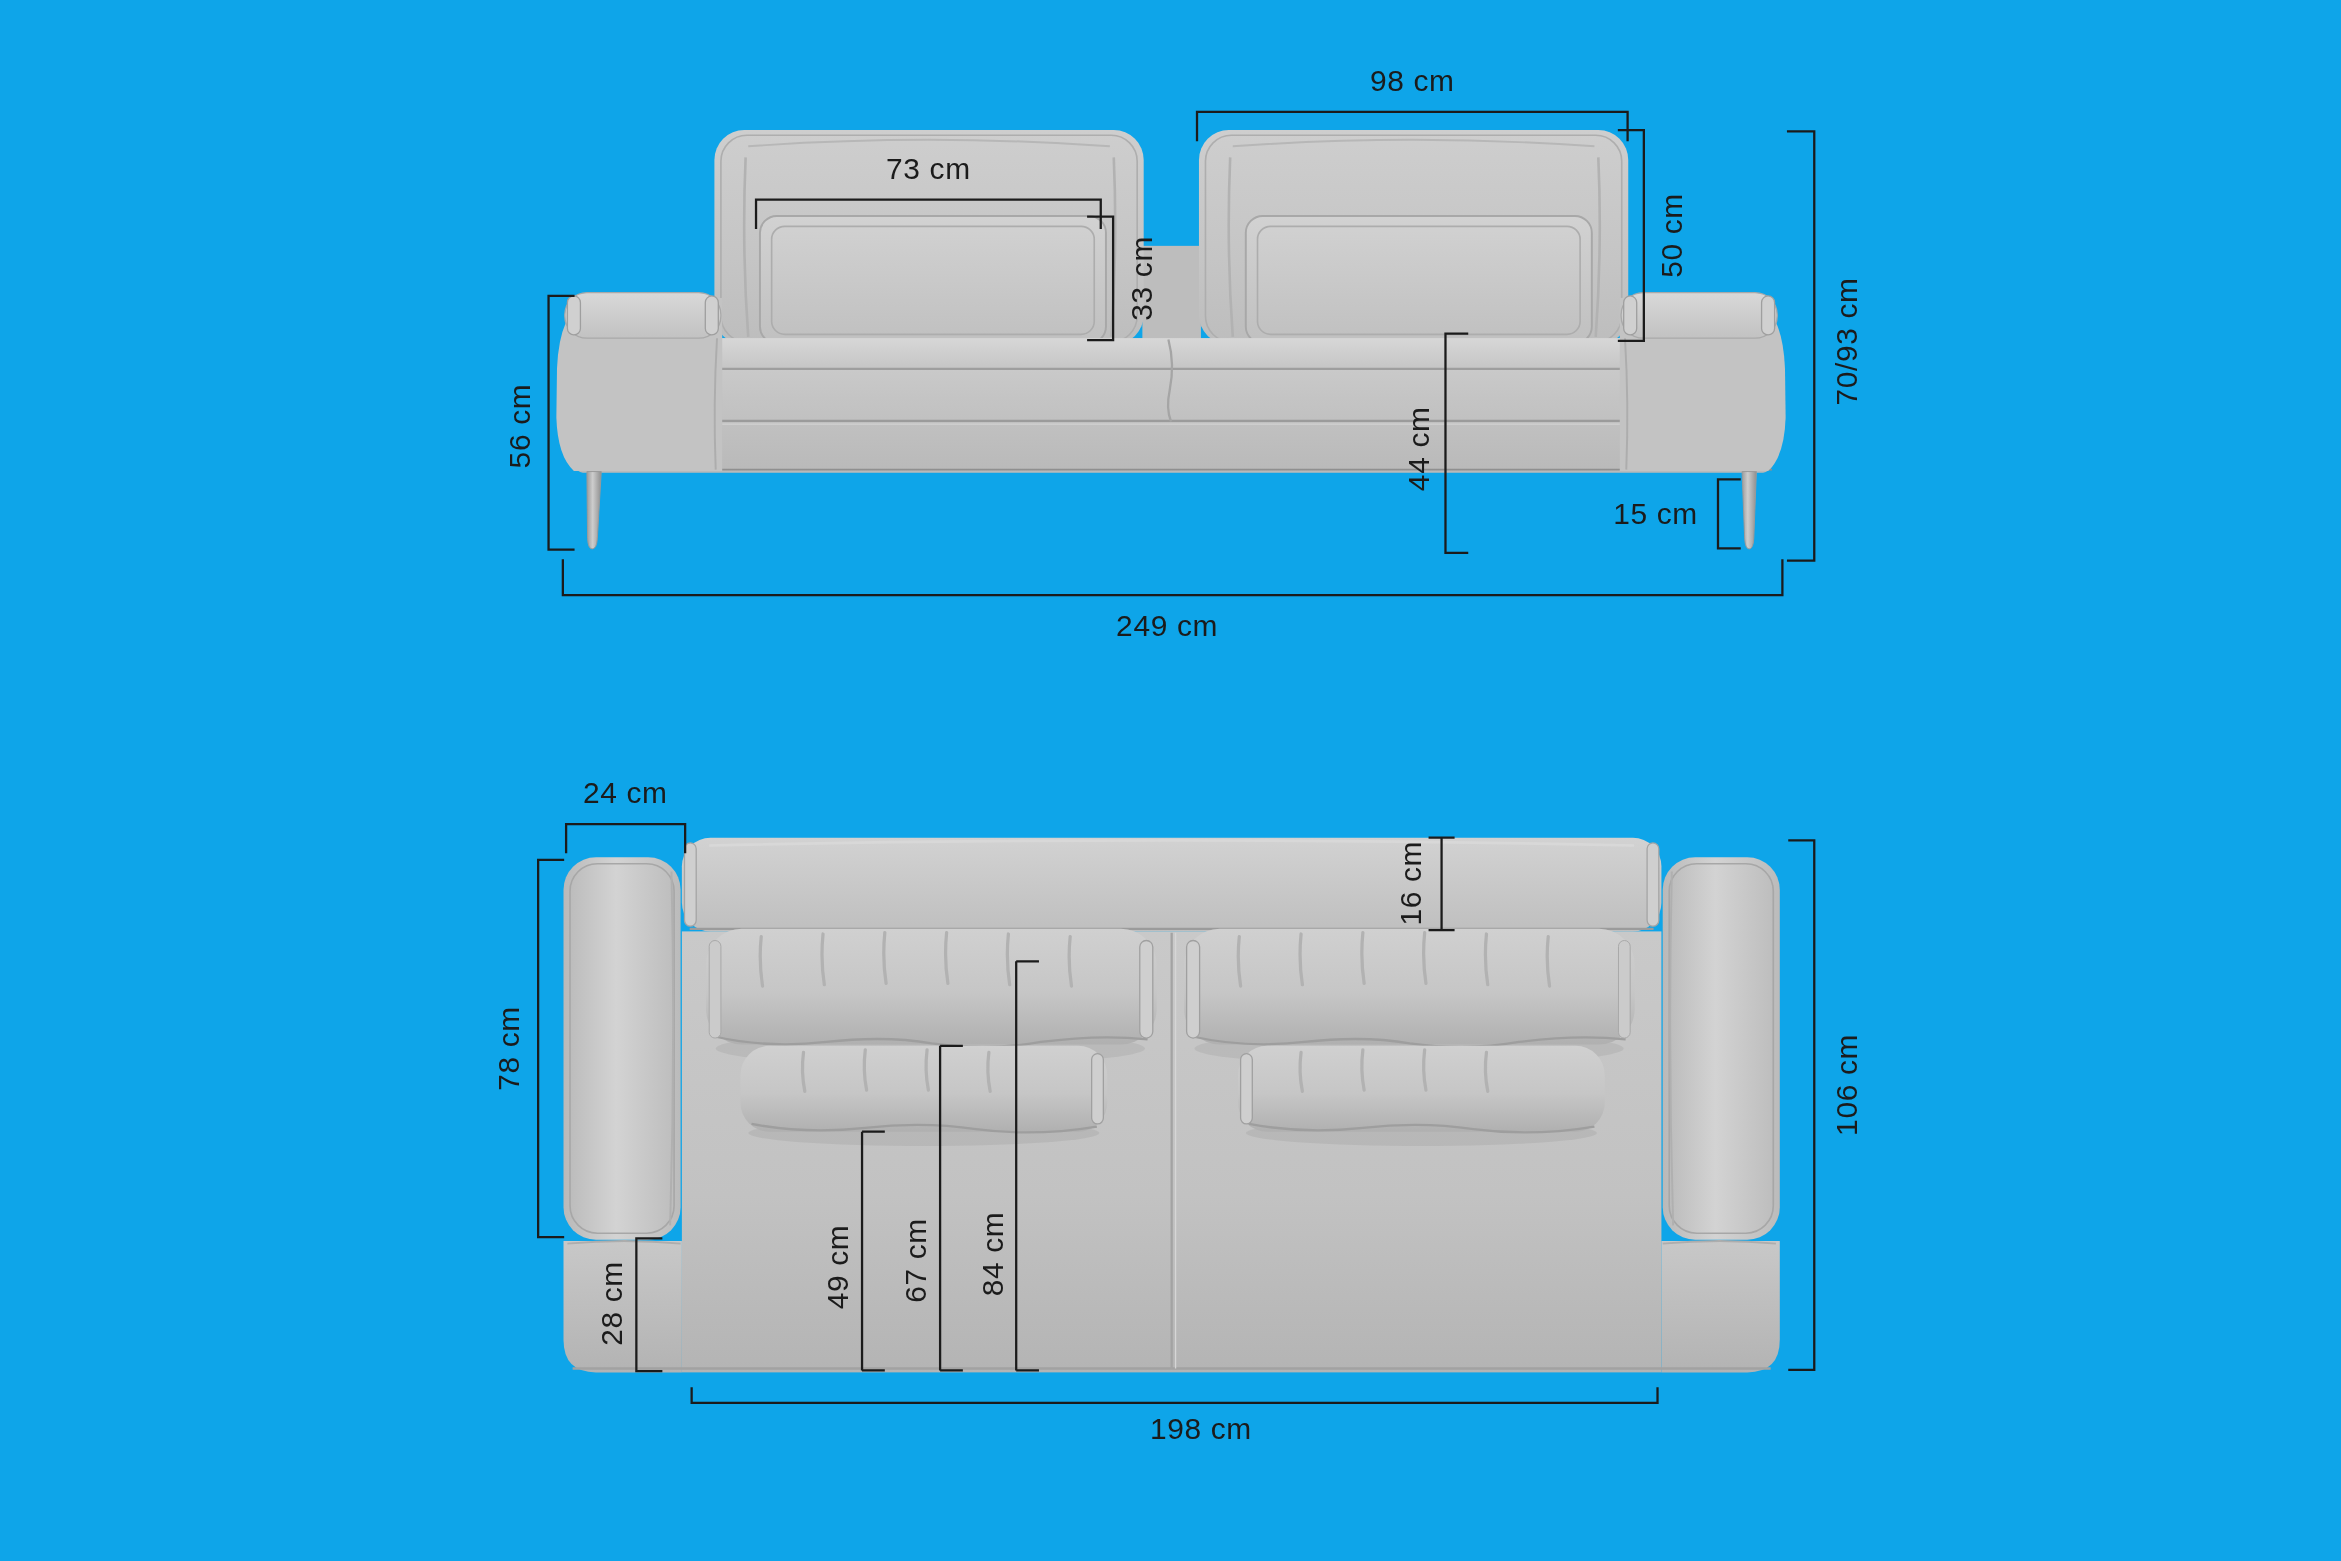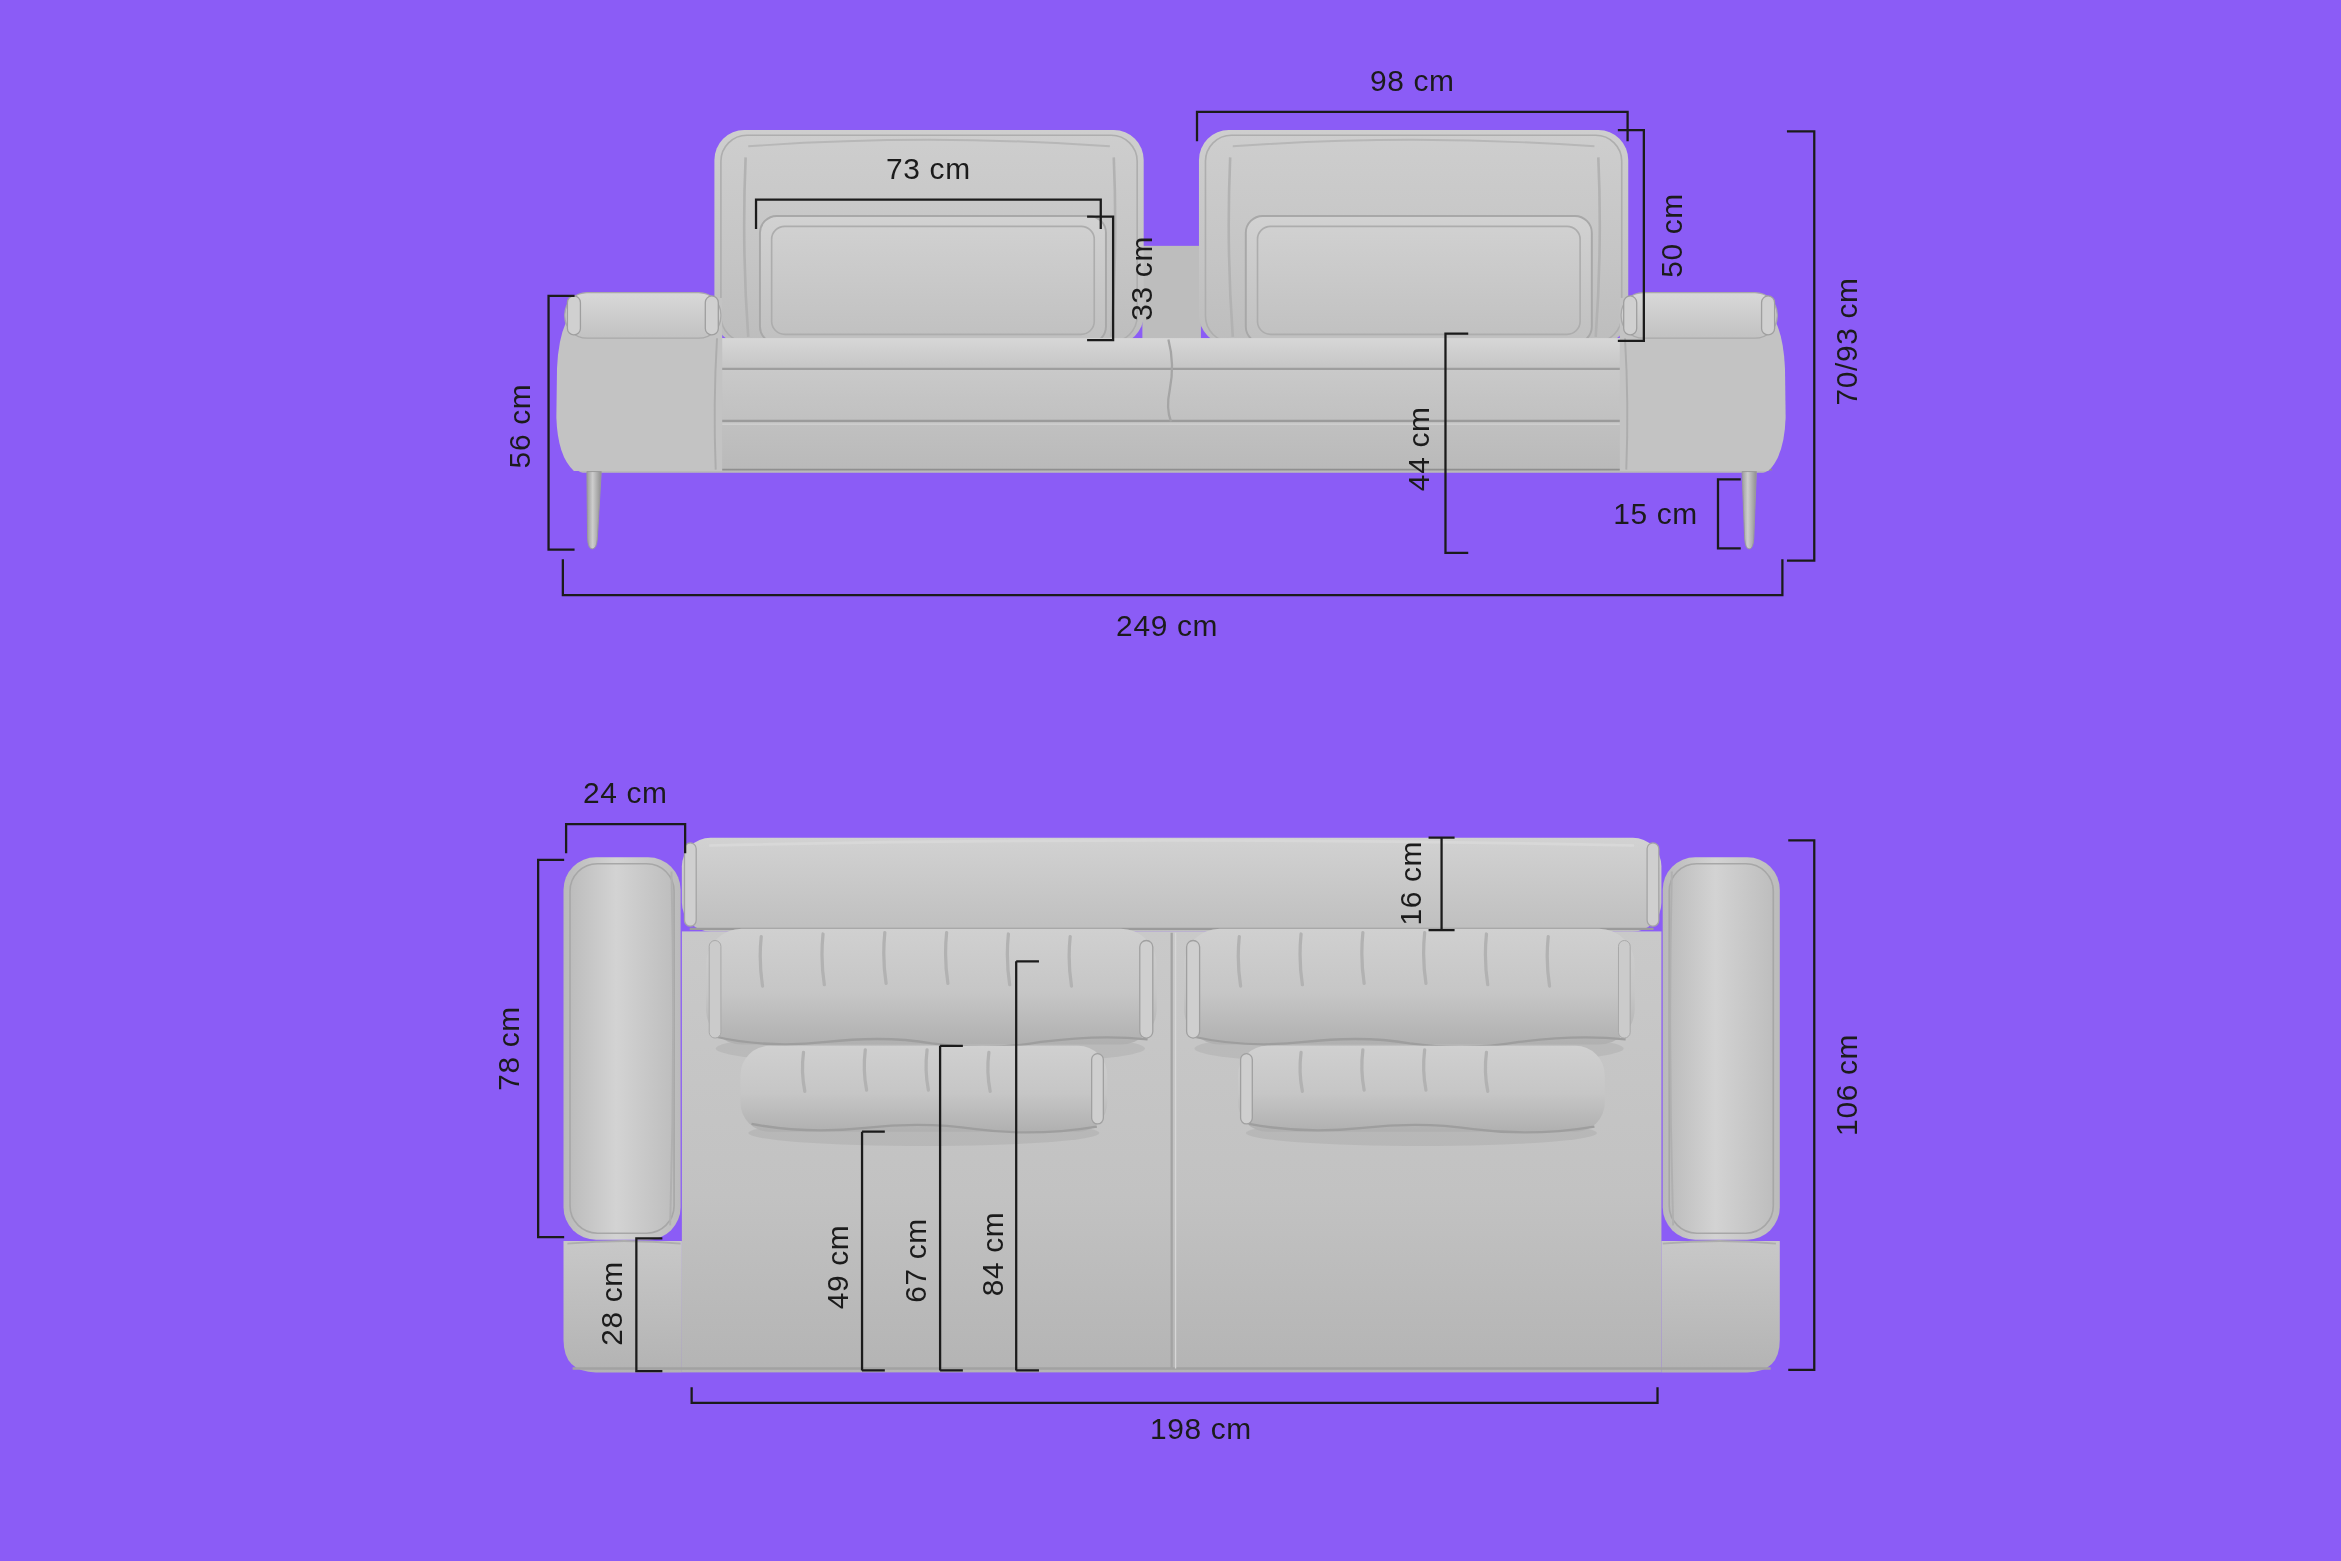--- a/index.html
+++ b/index.html
@@ -1,16 +1,16 @@
 <!DOCTYPE html>
 <html style="font-size:10.4px"><head>
 <meta charset="utf-8">
 <style>
   html,body{margin:0;padding:0;background:#ffffff;}
-  .canvas{position:relative;width:2342px;height:1561px;background:#8b5cf6;overflow:hidden;}
+  .canvas{position:relative;width:2342px;height:1561px;background:#0ea5e9;overflow:hidden;}
   svg{position:absolute;left:0;top:0;}
   text{font-family:"Liberation Sans","DejaVu Sans",sans-serif;font-size:46px;fill:#1b1b1b;letter-spacing:1px;}
 </style>
 </head>
 <body>
 
 <div class="canvas">
 <svg width="2342" height="1561" viewBox="0 0 3600 2400">
   <defs>
     <linearGradient id="gBase" x1="0" y1="0" x2="0" y2="1">

